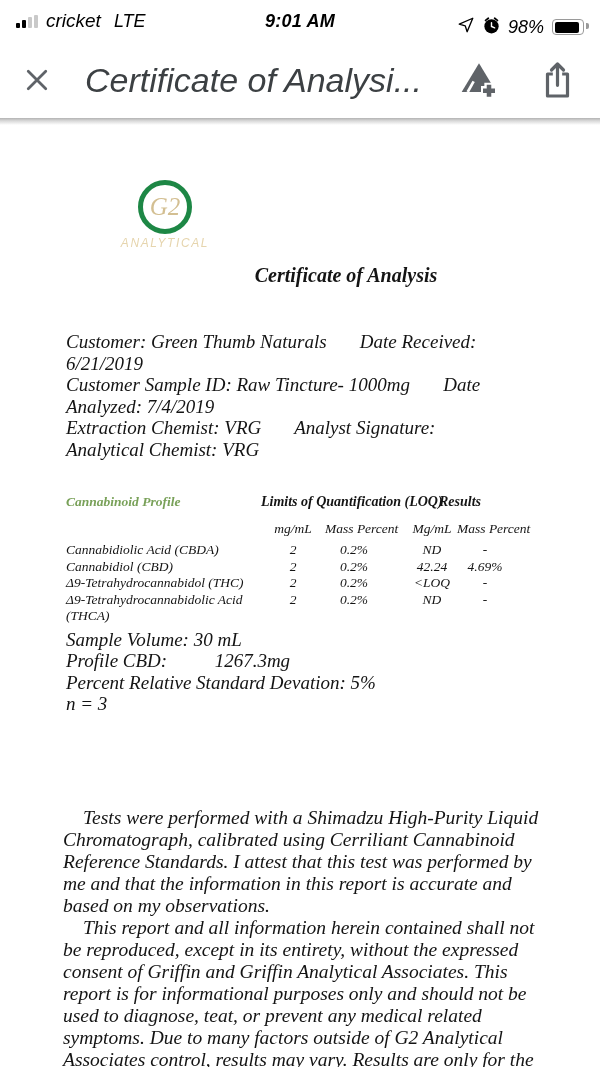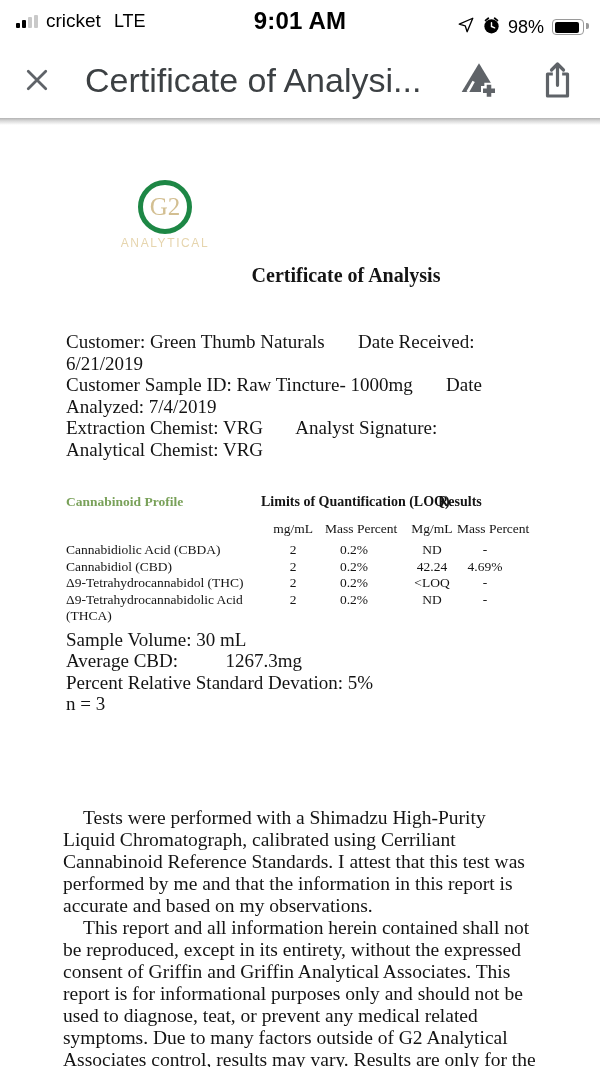--- a/index.html
+++ b/index.html
@@ -1,28 +1,28 @@
 <!DOCTYPE html>
 <html><head>
 <meta charset="utf-8">
 <style>
   html,body{margin:0;padding:0;}
   body{width:600px;height:1067px;overflow:hidden;background:#fff;}
-  .screen{width:600px;height:1067px;position:relative;font-family:"Liberation Sans",sans-serif;color:#000;}
+  .screen{width:600px;height:1067px;position:relative;font-family:"Liberation Sans",sans-serif;color:#000;font-style:italic;}
 
   
   .status-bar{height:42px;display:flex;align-items:center;padding:0 16px;position:relative;}
   .sb-left{display:flex;align-items:center;}
   .signal{display:inline-flex;align-items:flex-end;gap:2px;margin-right:8px;}
   .signal i{display:block;width:4px;border-radius:1px;background:#000;}
   .signal .s1{height:5px}.signal .s2{height:8px}
   .signal .s3{height:11px;background:#c9c9c9}.signal .s4{height:13px;background:#c9c9c9}
   .carrier{font-size:19px;}
   .network{margin-left:13px;font-size:18px;}
-  .sb-time{position:absolute;left:50%;transform:translateX(-50%);font-weight:700;font-size:24px;letter-spacing:.2px;text-align:right;}
+  .sb-time{position:absolute;left:50%;transform:translateX(-50%);font-weight:700;font-size:18px;letter-spacing:.2px;text-align:right;}
   .sb-right{margin-left:auto;display:flex;align-items:center;gap:7px;margin-top:12px;}
   .batt-pct{font-size:18px;}
   .battery{width:30px;height:14px;border:1.5px solid #9a9a9a;border-radius:4px;position:relative;margin-left:1px;}
   .battery .fill{position:absolute;top:1.5px;left:1.5px;bottom:1.5px;width:24px;background:#000;border-radius:2px;}
   .battery::after{content:'';position:absolute;right:-5.5px;top:3px;width:3px;height:6px;background:#9a9a9a;border-radius:0 2px 2px 0;}
 
   
   .app-header{height:76px;display:flex;align-items:center;padding:0 22px;background:#fff;}
   .icon-btn{background:none;border:none;padding:0;margin:0;cursor:pointer;display:flex;align-items:center;justify-content:center;}
   .header-title{flex:1;margin-left:33px;font-size:34px;color:#3c4043;white-space:nowrap;overflow:hidden;}
@@ -175,21 +175,21 @@
 
       <div class="t-cell t-analyte row6" style="white-space:normal;">Δ9-Tetrahydrocannabidolic Acid (THCA)</div>
       <div class="t-cell col2 row6">2</div>
       <div class="t-cell col3 row6">0.2%</div>
       <div class="t-cell col5 row6">ND</div>
       <div class="t-cell col6 row6">-</div>
     </div>
 
     <div class="summary">
       <div class="pre">Sample Volume: 30 mL</div>
-      <div class="pre">Average CBD:          1267.3mg</div>
+      <div class="pre">Profile CBD:          1267.3mg</div>
       <div class="pre">Percent Relative Standard Devation: 5%</div>
       <div class="pre">n = 3</div>
     </div>
 
 
     <div class="paragraphs">
       <p>Tests were performed with a Shimadzu High-Purity Liquid Chromatograph, calibrated using Cerriliant Cannabinoid Reference Standards. I attest that this test was performed by me and that the information in this report is accurate and based on my observations.</p>
       <p>This report and all information herein contained shall not be reproduced, except in its entirety, without the expressed consent of Griffin and Griffin Analytical Associates. This report is for informational purposes only and should not be used to diagnose, teat, or prevent any medical related symptoms. Due to many factors outside of G2 Analytical Associates control, results may vary. Results are only for the samples described above, as</p>
     </div>
 

